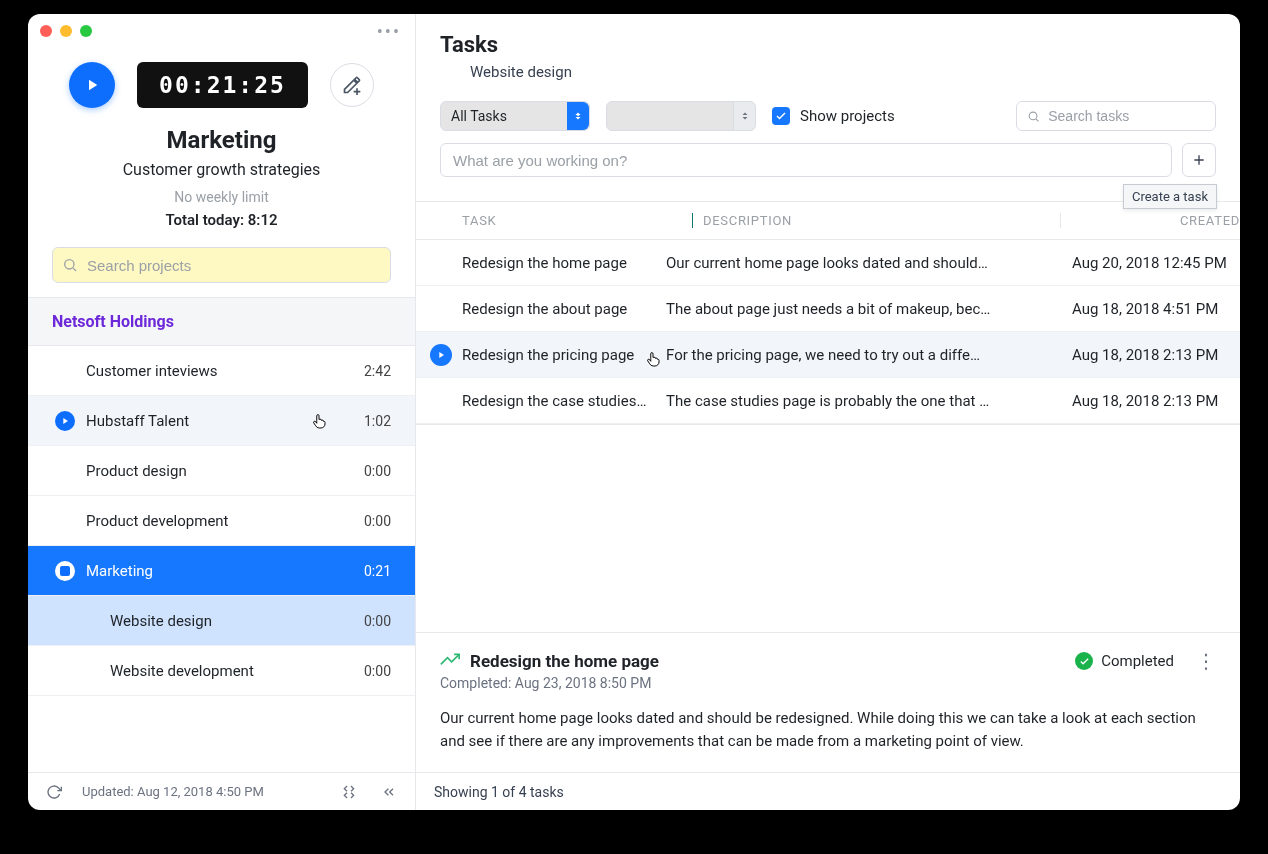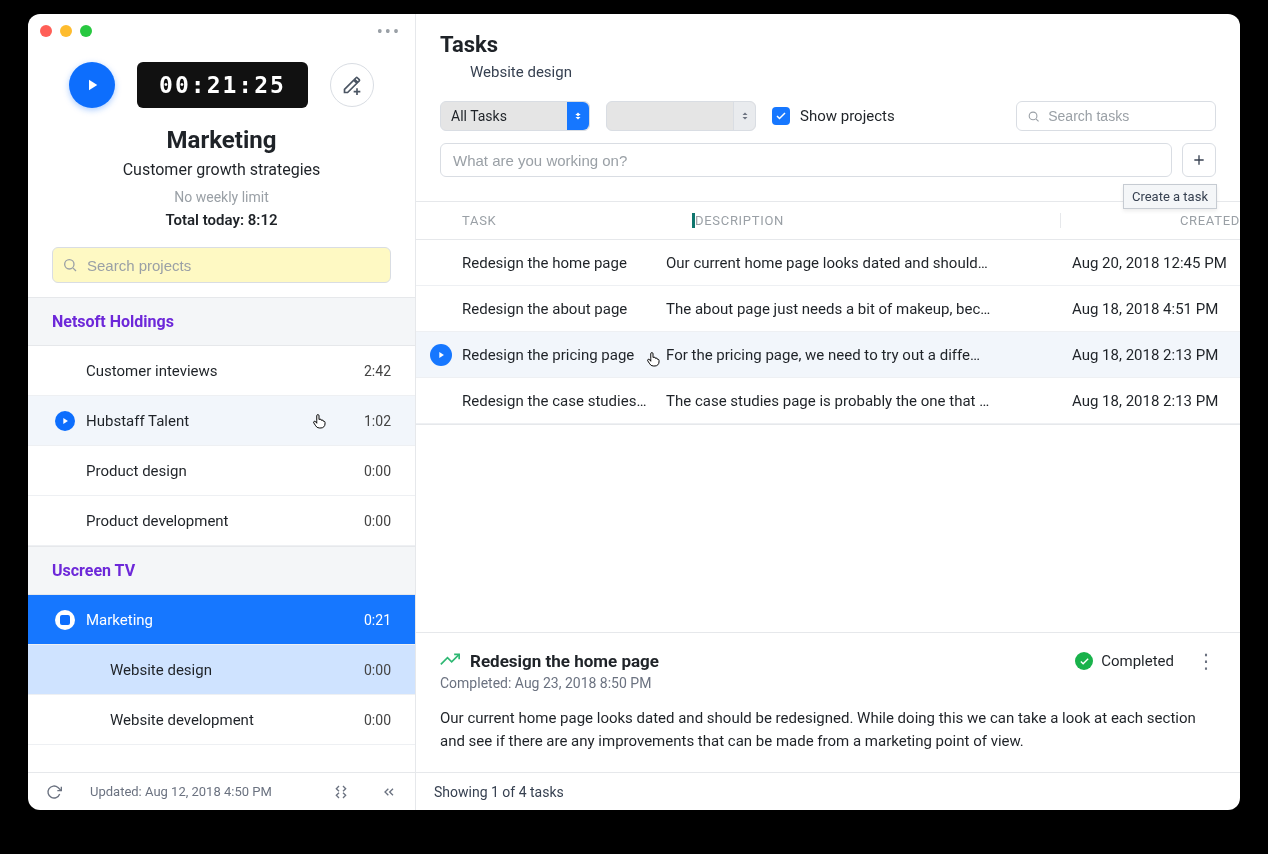--- a/index.html
+++ b/index.html
@@ -200,21 +200,21 @@
   }
   .sb-footer {
     margin-top:auto;
     border-top:1px solid #e6e8eb;
     height: 38px;
     display:flex;
     align-items:center;
     padding: 0 14px;
     color:#6b7280;
     font-size: 13px;
-    gap: 24px;
+    gap: 16px;
   }
   .sb-footer .spacer { flex:1; }
   .sb-footer .iconbtn {
     width:24px; height:24px; display:flex; align-items:center; justify-content:center;
     color:#6b7280; cursor:pointer;
   }
   .cursor-hand {
     position:absolute;
     width:18px; height:22px;
     pointer-events:none;
@@ -339,21 +339,21 @@
     font-size:13px;
     letter-spacing: .7px;
     color:#9aa0a6;
     text-transform:uppercase;
     height: 38px;
     align-items:center;
     border-bottom:1px solid #e6e8eb;
     gap:36px;
   }
   .col-task { flex: 0 0 240px; padding-left:46px; }
-  .col-desc { flex:1; padding-left:0; border-left:3px solid #0f766e; }
+  .col-desc { flex:1; padding-left:10px; border-left:1px solid #0f766e; }
   .col-created { flex: 0 0 180px; padding-left:23px; border-left:1px solid #e6e8eb;text-align:right; }
   .trow {
     display:flex;
     height:46px;
     align-items:center;
     border-bottom:1px solid #eef0f3;
     font-size:15px;
     color:#1f2328;
     position:relative;
   }
@@ -500,21 +500,20 @@
             </svg></span>
         </div>
         <div class="proj-row">
           <span class="label">Product design</span>
           <span class="time">0:00</span>
         </div>
         <div class="proj-row">
           <span class="label">Product development</span>
           <span class="time">0:00</span>
         </div>
-        <div class="group-header">Uscreen TV</div>
         <div class="proj-row active">
           <span class="row-icon">
             <span class="stop-icon"></span>
           </span>
           <span class="label">Marketing</span>
           <span class="time">0:21</span>
         </div>
         <div class="proj-row sub selected">
           <span class="label">Website design</span>
           <span class="time">0:00</span>

